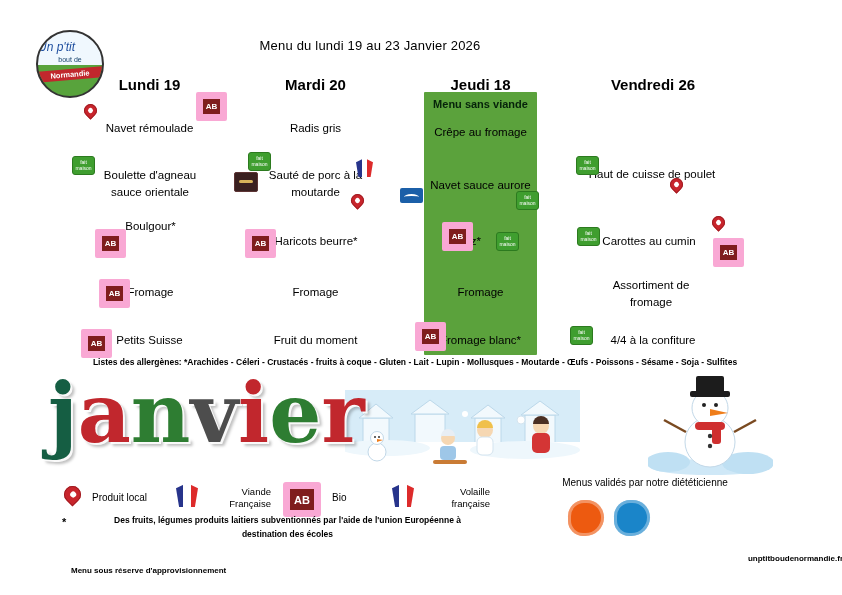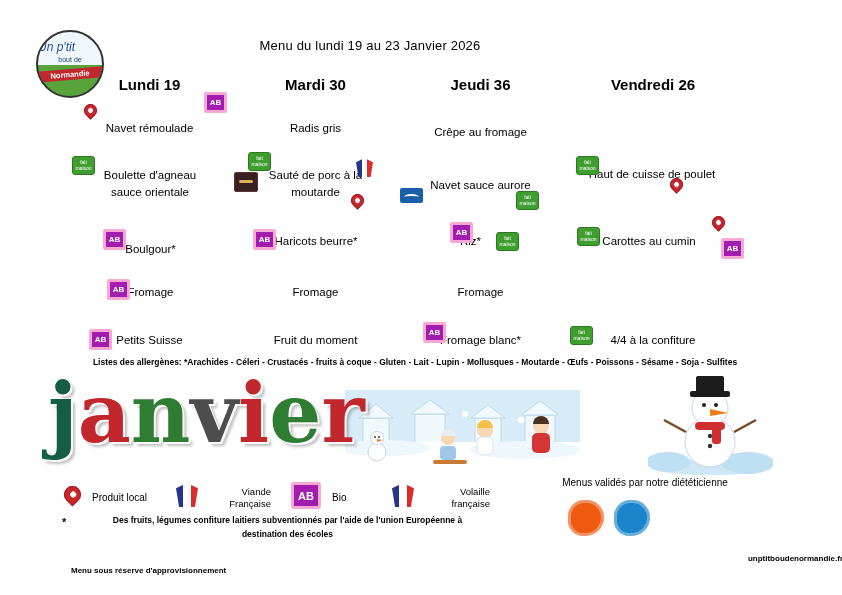--- a/index.html
+++ b/index.html
@@ -16,22 +16,22 @@
   .green-banner{font-size:11px;font-weight:bold;text-align:center;color:#06230a;padding-top:6px;}
 
   
   .icon-pin{width:13px;height:13px;background:#c8252c;border-radius:50% 50% 50% 0;
             transform:rotate(-45deg);box-shadow:inset 0 0 0 1px #9e1c22;}
   .icon-pin::after{content:"";position:absolute;width:5px;height:5px;background:#fff;border-radius:50%;left:4px;top:4px;}
   .icon-pin.lg{width:17px;height:17px;}
   .icon-pin.lg::after{width:6px;height:6px;left:5.5px;top:5.5px;}
 
   
-  .icon-ab{width:17px;height:15px;background:#a21caf;color:#fff;font-weight:bold;font-size:8px;
-           display:flex;align-items:center;justify-content:center;border-radius:2px;border:3px solid #f9a8d4;margin-left:8px;}
+  .icon-ab{width:17px;height:15px;background:#7f1d1d;color:#fff;font-weight:bold;font-size:8px;
+           display:flex;align-items:center;justify-content:center;border-radius:2px;border:7px solid #f9a8d4;}
   .icon-ab.lg{width:24px;height:21px;font-size:11px;border-radius:3px;}
 
   
   .icon-fm{width:21px;height:17px;background:#3f9e2f;color:#fff;font-size:5px;line-height:1.1;
            display:flex;align-items:center;justify-content:center;text-align:center;
            border-radius:3px;border:1px solid #2c7a1f;}
 
   
   .icon-vf{width:17px;height:19px;background:linear-gradient(90deg,#27348b 0 33%,#ffffff 33% 66%,#dd2b2b 66% 100%);
            clip-path:polygon(50% 0,100% 22%,86% 100%,14% 100%,0 22%);border-radius:2px;}
@@ -82,42 +82,46 @@
     <div class="logo-circle">
       <div class="logo-top">Un p'tit</div>
       <div class="logo-mid">bout de</div>
       <div class="logo-banner">Normandie</div>
     </div>
   </div>
 
   <div class="abs title" style="left:180px;top:38px;width:380px;">Menu du lundi 19 au 23 Janvier 2026</div>
 
   <div class="abs hdr" style="left:92px;top:76px;width:115px;">Lundi 19</div>
-  <div class="abs hdr" style="left:258px;top:76px;width:115px;">Mardi 30</div>
-  <div class="abs hdr" style="left:424px;top:76px;width:113px;">Jeudi 36</div>
+  <div class="abs hdr" style="left:258px;top:76px;width:115px;">Mardi 20</div>
+  <div class="abs hdr" style="left:424px;top:76px;width:113px;">Jeudi 18</div>
   <div class="abs hdr" style="left:588px;top:76px;width:130px;">Vendredi 26</div>
 
+  <div class="abs green-col" style="left:424px;top:92px;width:113px;height:263px;">
+    <div class="green-banner">Menu sans viande</div>
+  </div>
 
   <div class="abs item" style="left:92px;top:120px;width:115px;">Navet rémoulade</div>
   <div class="abs item" style="left:262px;top:120px;width:107px;">Radis gris</div>
   <div class="abs item" style="left:426px;top:124px;width:109px;">Crêpe au fromage</div>
 
   <div class="abs item" style="left:90px;top:167px;width:120px;">Boulette d'agneau sauce orientale</div>
   <div class="abs item" style="left:263px;top:167px;width:105px;">Sauté de porc à la moutarde</div>
   <div class="abs item" style="left:426px;top:177px;width:109px;">Navet sauce aurore</div>
   <div class="abs item" style="left:588px;top:166px;width:128px;">Haut de cuisse de poulet</div>
 
-  <div class="abs item" style="left:98px;top:241px;width:105px;">Boulgour*</div>
+  <div class="abs item" style="left:98px;top:218px;width:105px;">Boulgour*</div>
   <div class="abs item" style="left:260px;top:233px;width:112px;">Haricots beurre*</div>
   <div class="abs item" style="left:428px;top:233px;width:85px;">Riz*</div>
   <div class="abs item" style="left:590px;top:233px;width:118px;">Carottes au cumin</div>
 
   <div class="abs item" style="left:98px;top:284px;width:105px;">Fromage</div>
   <div class="abs item" style="left:262px;top:284px;width:107px;">Fromage</div>
   <div class="abs item" style="left:426px;top:284px;width:109px;">Fromage</div>
+  <div class="abs item" style="left:592px;top:277px;width:118px;">Assortiment de fromage</div>
 
   <div class="abs item" style="left:92px;top:332px;width:115px;">Petits Suisse</div>
   <div class="abs item" style="left:258px;top:332px;width:115px;">Fruit du moment</div>
   <div class="abs item" style="left:426px;top:332px;width:109px;">Fromage blanc*</div>
   <div class="abs item" style="left:594px;top:332px;width:118px;">4/4 à la confiture</div>
 
   <div class="abs icon-pin" style="left:84px;top:104px;"></div>
   <div class="abs icon-ab" style="left:196px;top:92px;">AB</div>
   <div class="abs icon-fm" style="left:72px;top:156px;">fait maison</div>
   <div class="abs icon-ab" style="left:95px;top:229px;">AB</div>
@@ -218,18 +222,18 @@
   <div class="abs icon-ab lg" style="left:283px;top:482px;">AB</div>
   <div class="abs legend-label" style="left:332px;top:492px;">Bio</div>
 
   <div class="abs icon-vf lg" style="left:392px;top:483px;"></div>
   <div class="abs legend-label-sm" style="left:424px;top:486px;width:66px;">Volaille française</div>
 
   <div class="abs valides" style="left:520px;top:477px;width:250px;">Menus validés par notre diététicienne</div>
   <div class="abs blob orange" style="left:568px;top:500px;"></div>
   <div class="abs blob blue" style="left:614px;top:500px;"></div>
 
-  <div class="abs footnote" style="left:95px;top:514px;width:385px;">Des fruits, légumes confiture laitiers subventionnés par l'aide de l'union Européenne à destination des écoles</div>
+  <div class="abs footnote" style="left:95px;top:514px;width:385px;">Des fruits, légumes produits laitiers subventionnés par l'aide de l'union Européenne à destination des écoles</div>
 
   <div class="abs footer-txt" style="left:35px;top:566px;">Menu sous réserve d'approvisionnement</div>
   <div class="abs footer-txt" style="left:660px;top:554px;width:147px;text-align:right;">unptitboudenormandie.fr</div>
 
 </div>
 
 </body></html>

